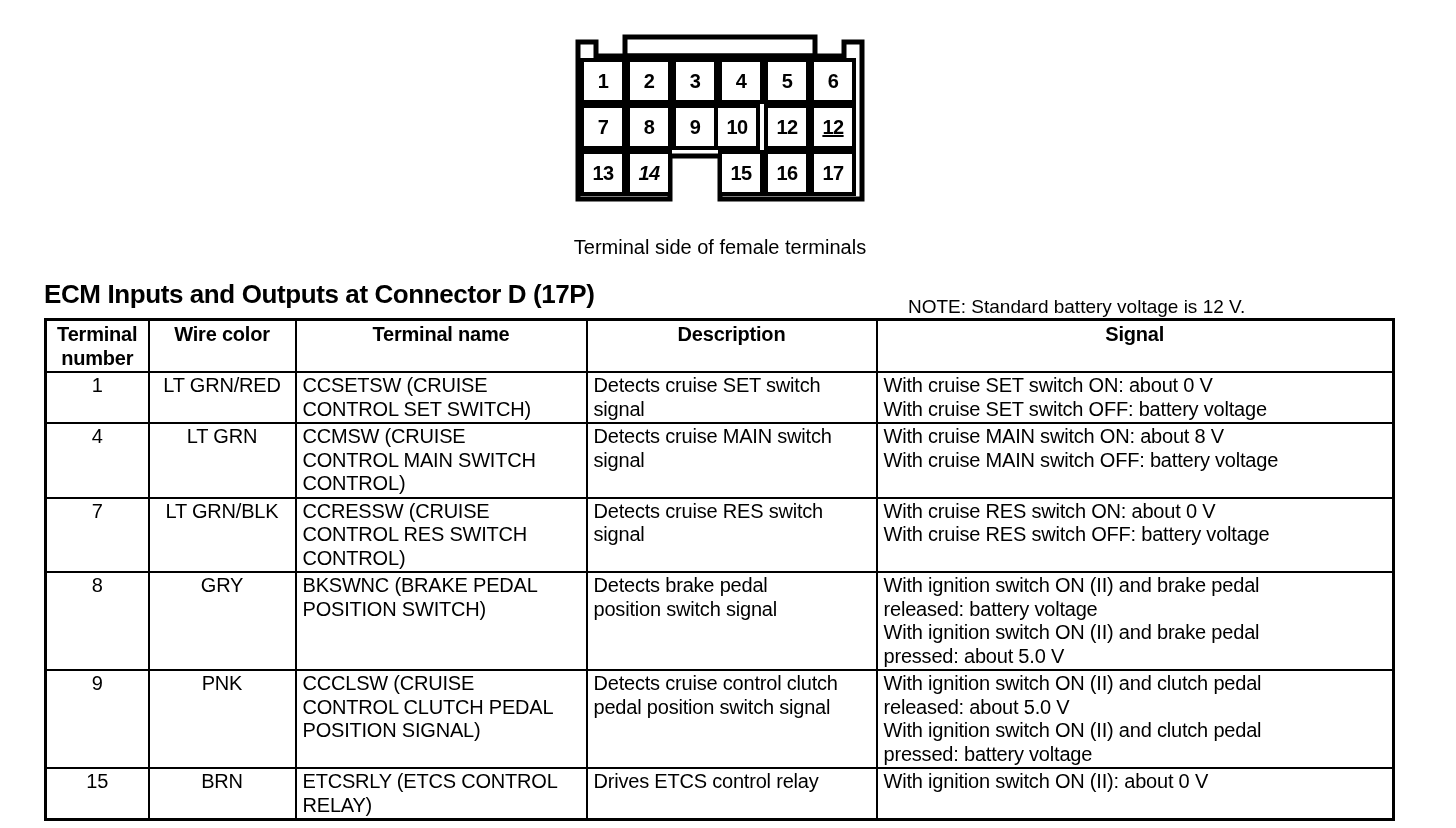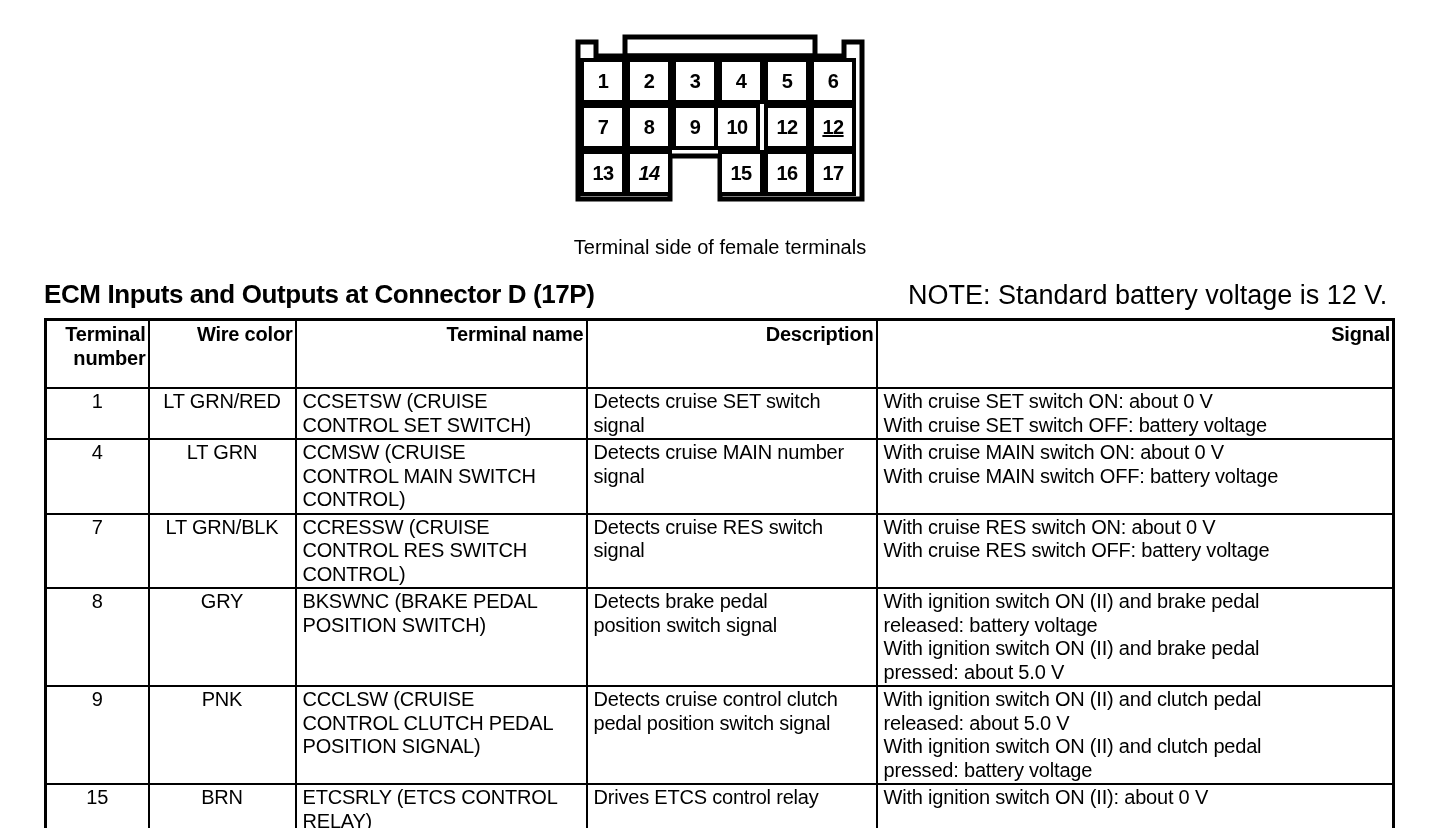--- a/index.html
+++ b/index.html
@@ -23,40 +23,40 @@
     position: absolute; left: 570px; top: 236px; width: 300px;
     text-align: center; white-space: nowrap; font-size: 20px;
   }
 
   
   .page-title {
     position: absolute; left: 44px; top: 279px;
     font-size: 26px; font-weight: bold; letter-spacing: -0.4px; white-space: nowrap;
   }
   .note-text {
-    position: absolute; left: 908px; top: 280px;
-    font-size: 27px; white-space: nowrap;
+    position: absolute; left: 908px; top: 296px;
+    font-size: 19px; white-space: nowrap;
   }
 
   
   table.ecm {
     position: absolute; left: 44px; top: 318px;
     width: 1348px; table-layout: fixed;
     border-collapse: collapse; border: 3px solid #000;
   }
   table.ecm th, table.ecm td {
     border: 2px solid #000;
     vertical-align: top;
     font-size: 20px; line-height: 23.5px;
     padding: 1px 21px 1px 6px;
     white-space: pre-line;
     overflow: hidden;
     letter-spacing: -0.2px;
   }
-  table.ecm th { font-weight: bold; text-align: right; padding: 2px 2px 17px 2px; }
+  table.ecm th { font-weight: bold; text-align: center; padding: 2px 2px 1px 2px; }
   table.ecm td.center { text-align: center; padding: 1px 2px; }
   col.c-term { width: 103px; }
   col.c-wire { width: 147px; }
   col.c-name { width: 291px; }
   col.c-desc { width: 290px; }
   col.c-sig  { width: 517px; }
 </style>
 </head>
 <body>
 
@@ -119,23 +119,23 @@
 signal</td>
     <td>With cruise SET switch ON: about 0 V
 With cruise SET switch OFF: battery voltage</td>
   </tr>
       <tr>
     <td class="center">4</td>
     <td class="center">LT GRN</td>
     <td>CCMSW (CRUISE
 CONTROL MAIN SWITCH
 CONTROL)</td>
-    <td>Detects cruise MAIN number
+    <td>Detects cruise MAIN switch
 signal</td>
-    <td>With cruise MAIN switch ON: about 0 V
+    <td>With cruise MAIN switch ON: about 8 V
 With cruise MAIN switch OFF: battery voltage</td>
   </tr>
       <tr>
     <td class="center">7</td>
     <td class="center">LT GRN/BLK</td>
     <td>CCRESSW (CRUISE
 CONTROL RES SWITCH
 CONTROL)</td>
     <td>Detects cruise RES switch
 signal</td>

